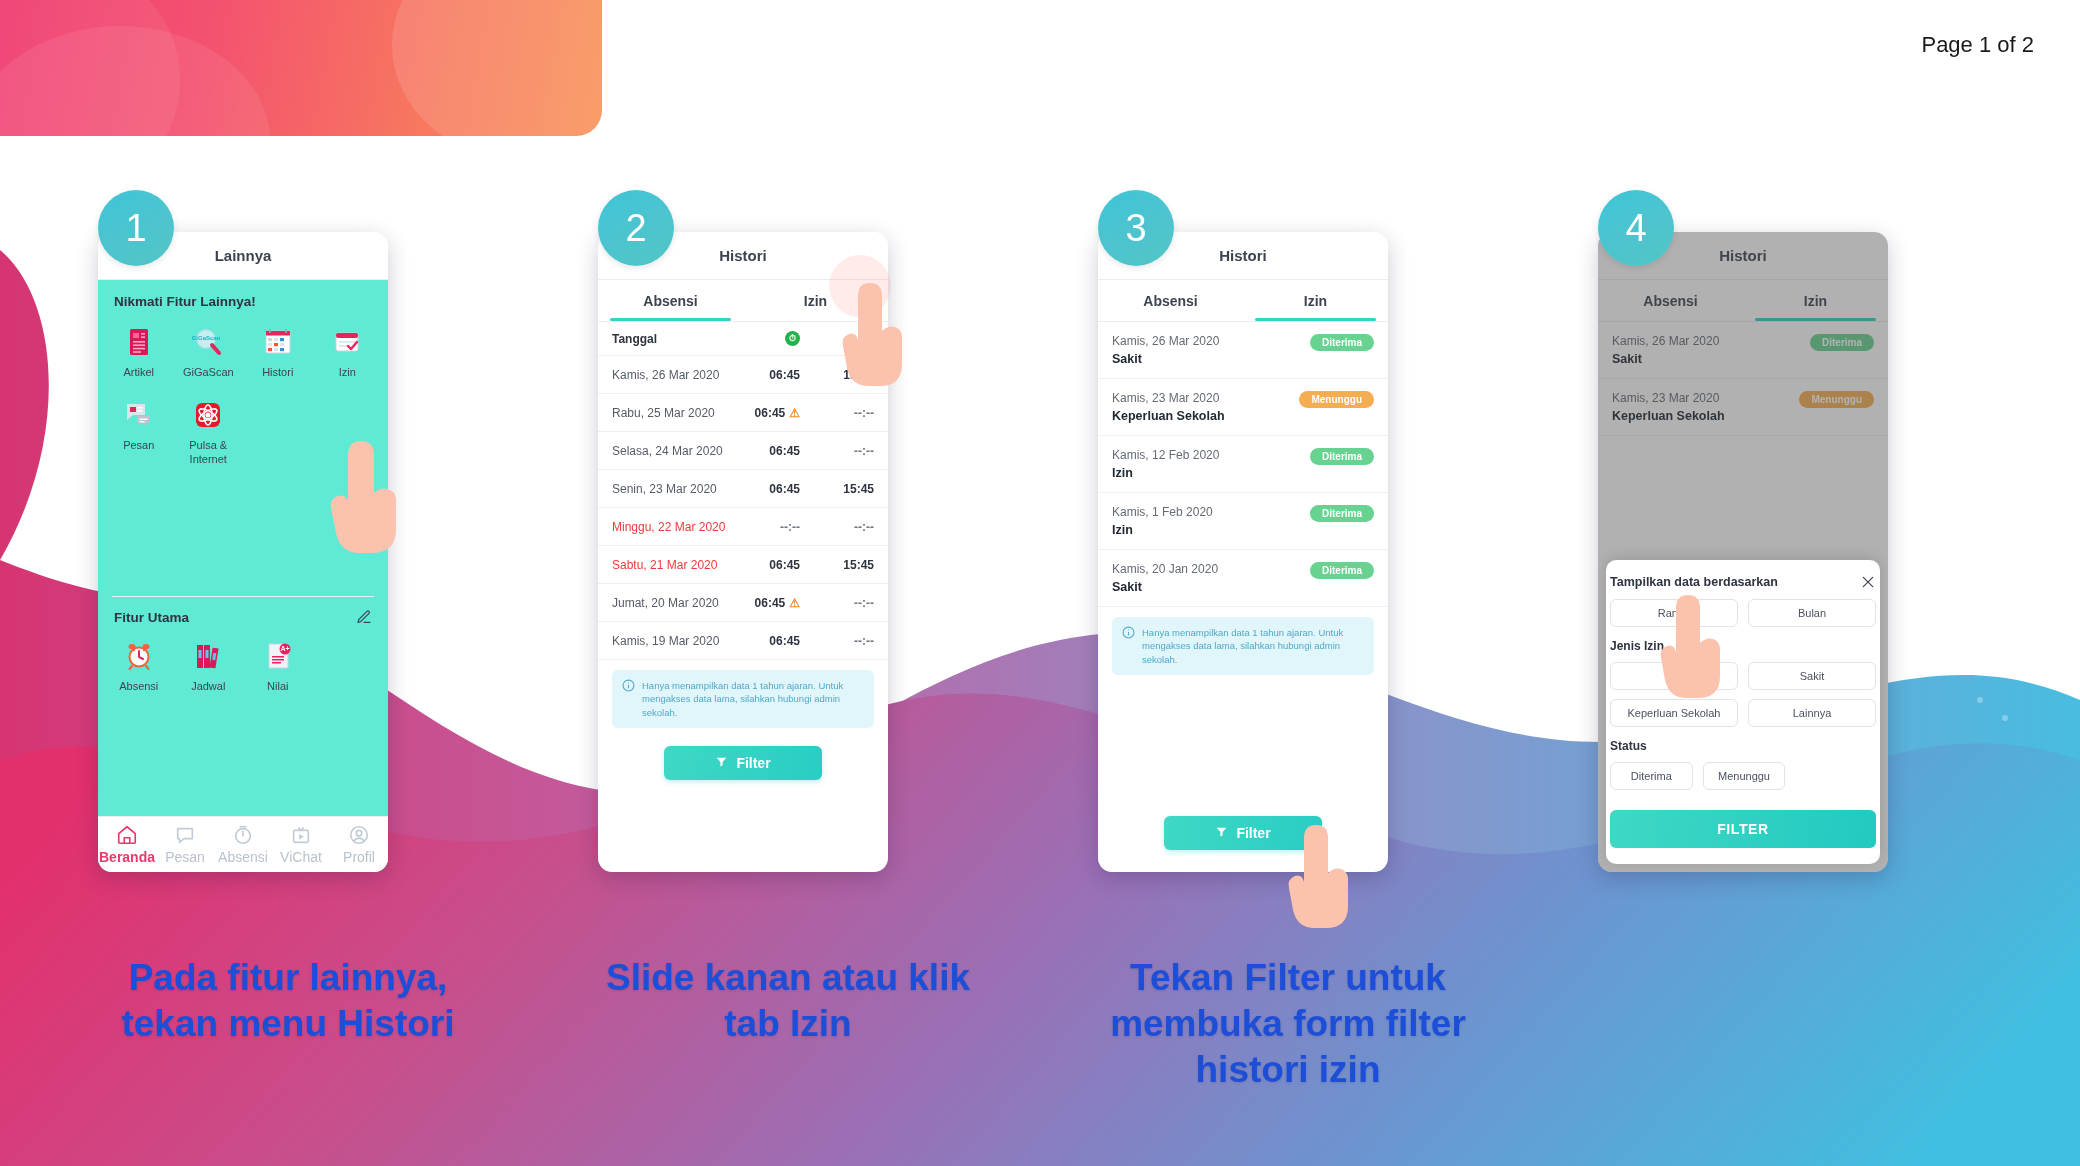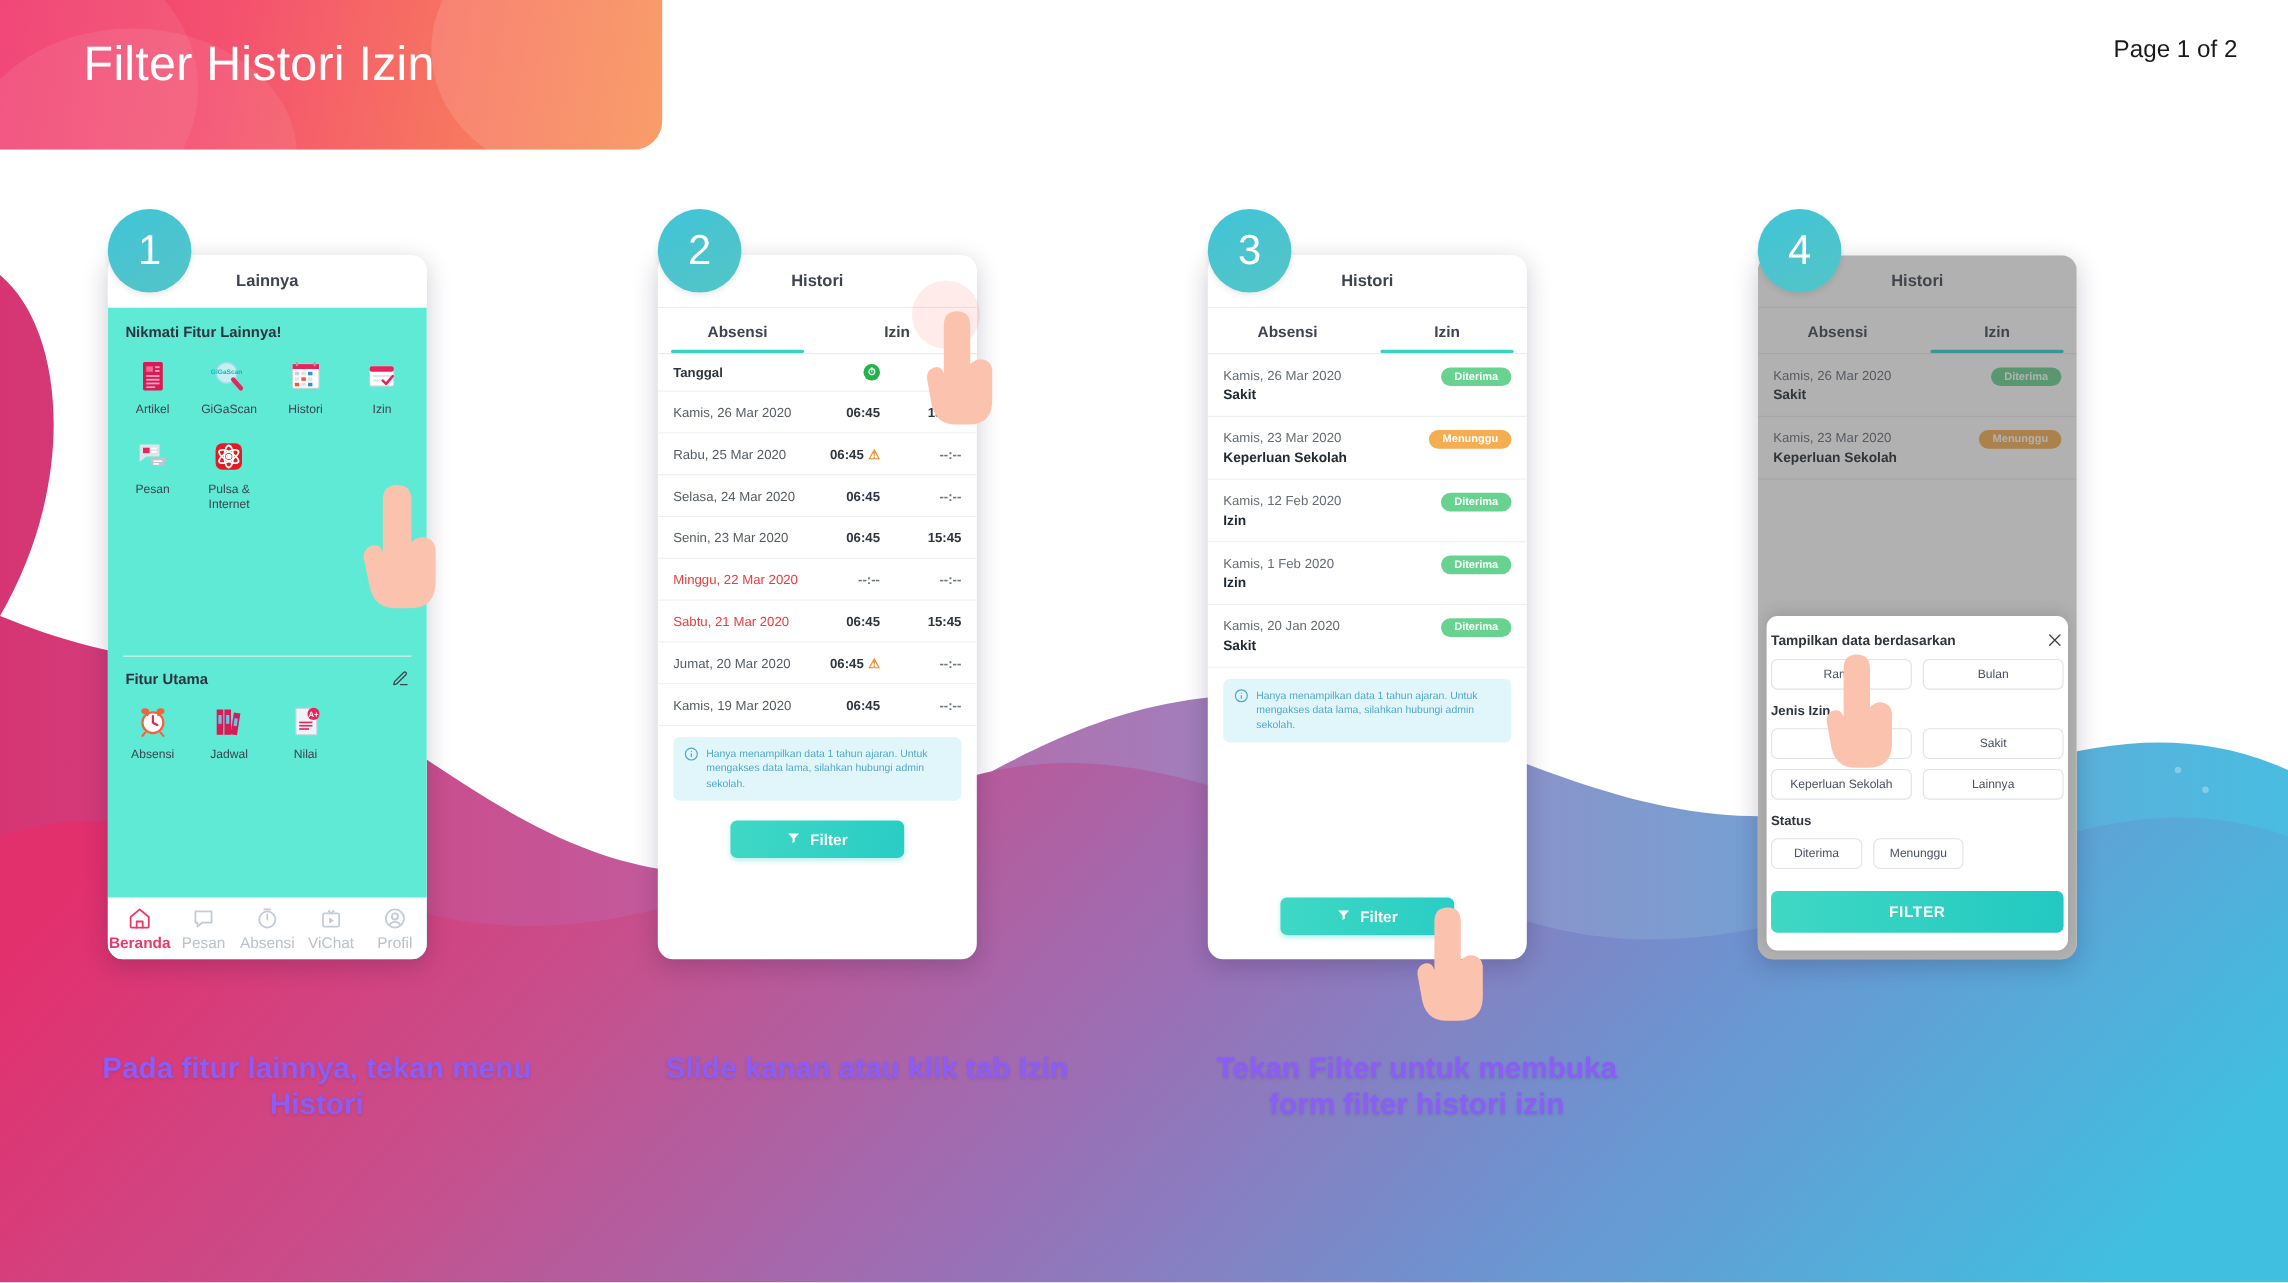--- a/index.html
+++ b/index.html
@@ -178,21 +178,21 @@
     display:flex; align-items:center; justify-content:center;
   }
 
   
   .hand { position:absolute; z-index:9; pointer-events:none; }
   .halo { position:absolute; border-radius:50%; background:rgba(255,140,130,0.17); z-index:8; pointer-events:none;}
 
   
   .caption {
     position:absolute; top:955px; width:420px; text-align:center;
-    font-size:27px; line-height:1.24; color:#8b5cf6; font-weight:bold;
+    font-size:37px; line-height:1.24; color:#1d4ed8; font-weight:bold;
     text-shadow:0 1px 3px rgba(0,0,0,0.12);
   }
   .caption.c1 { left:78px; }
   .caption.c2 { left:578px; }
   .caption.c3 { left:1078px; }
   .caption.c4 { left:1578px; }
 </style>
 </head>
 <body>
 
@@ -224,21 +224,20 @@
     <circle cx="145" cy="448" r="3" fill="#ffffff" opacity="0.25"></circle>
     <circle cx="100" cy="466" r="3" fill="#ffffff" opacity="0.25"></circle>
     <circle cx="1980" cy="700" r="3" fill="#ffffff" opacity="0.3"></circle>
     <circle cx="2005" cy="718" r="3" fill="#ffffff" opacity="0.3"></circle>
   </svg>
 
   <div class="banner">
     <div class="blob1"></div>
     <div class="blob2"></div>
     <div class="blob3"></div>
-    <div class="banner-title">Filter Histori Izin</div>
   </div>
   <div class="page-indicator">Page 1 of 2</div>
 
   <div class="step s1">
     <div class="step-badge">1</div>
 
     <div class="phone">
 
       <div class="appbar">
         <span class="back">

